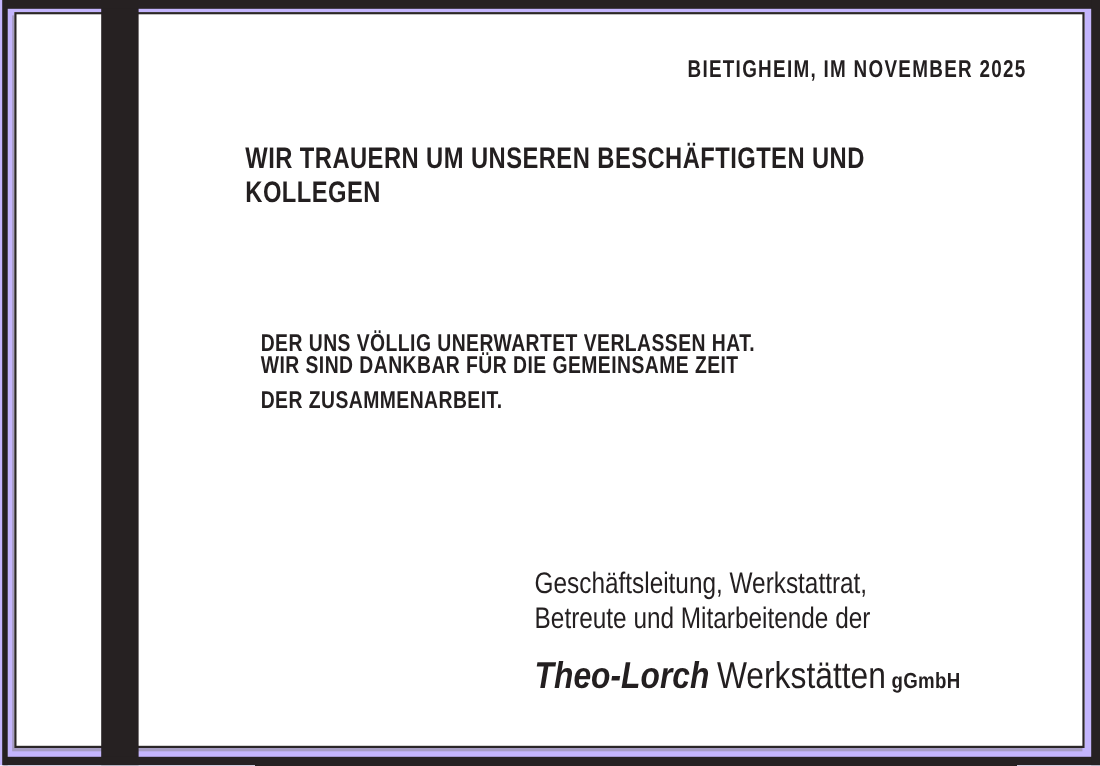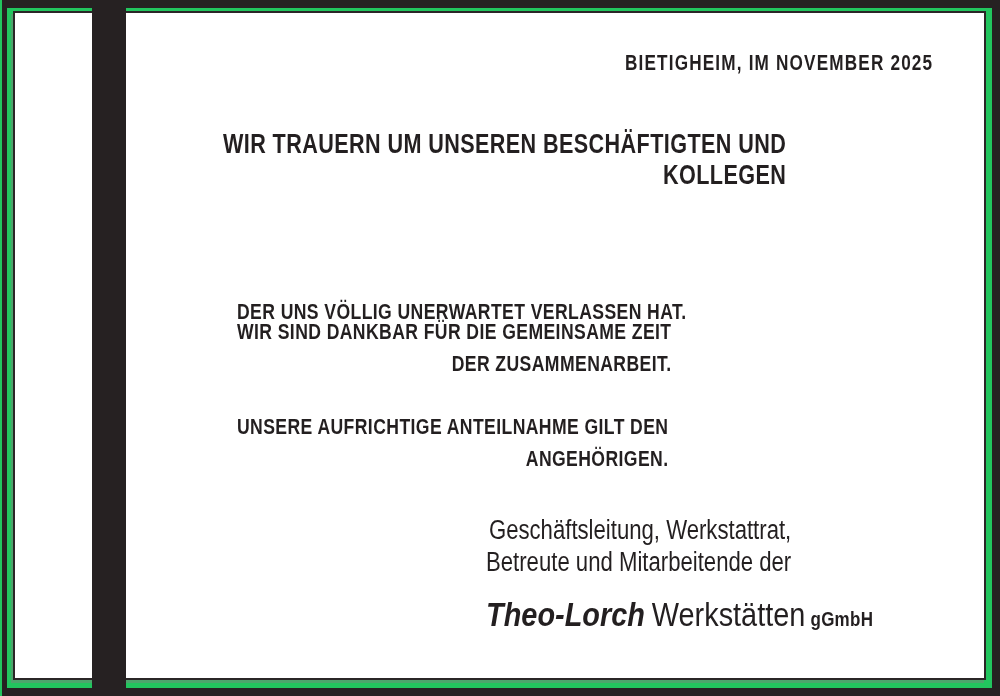--- a/index.html
+++ b/index.html
@@ -1,24 +1,23 @@
 <!DOCTYPE html>
 <html><head>
 <meta charset="utf-8">
 <style>
   html, body { margin: 0; padding: 0; background: #ffffff; }
   .ad-canvas {
     position: relative;
     width: 1000px;
     height: 696px;
-    background: #22c55e;
+    background: #c4b5fd;
     overflow: hidden;
     font-family: "Liberation Sans", sans-serif;
     color: #231f20;
-    text-align: right;
   }
 
   
   .outer-band { position: absolute; background: #262122; }
   .band-top    { left: 3px;  top: 0;      width: 997px; height: 8px;  }
   .band-bottom { left: 3px;  top: 688px;  width: 997px; height: 8px;  }
   .band-right  { left: 992px; top: 0;     width: 8px;   height: 696px; }
   .band-left   { left: 2px;  top: 0;      width: 5px;   height: 696px; }
 
   .thin-frame {
@@ -136,24 +135,20 @@
   </div>
 
 
   <div class="body-par par-1">
     <span class="caps-line">DER UNS VÖLLIG UNERWARTET VERLASSEN HAT.</span>
   </div>
   <div class="body-par par-2">
     <span class="caps-line">WIR SIND DANKBAR FÜR DIE GEMEINSAME ZEIT</span>
     <span class="caps-line">DER ZUSAMMENARBEIT.</span>
   </div>
-  <div class="body-par par-3">
-    <span class="caps-line">UNSERE AUFRICHTIGE ANTEILNAHME GILT DEN</span>
-    <span class="caps-line">ANGEHÖRIGEN.</span>
-  </div>
 
   <div class="signature-block">
     <span class="sig-line">Geschäftsleitung, Werkstattrat,</span>
     <span class="sig-line">Betreute und Mitarbeitende der</span>
   </div>
 
   <div class="org-line">
     <span class="org-name">Theo-Lorch</span><span class="org-suffix">Werkstätten</span><span class="org-legal">gGmbH</span>
   </div>
 

